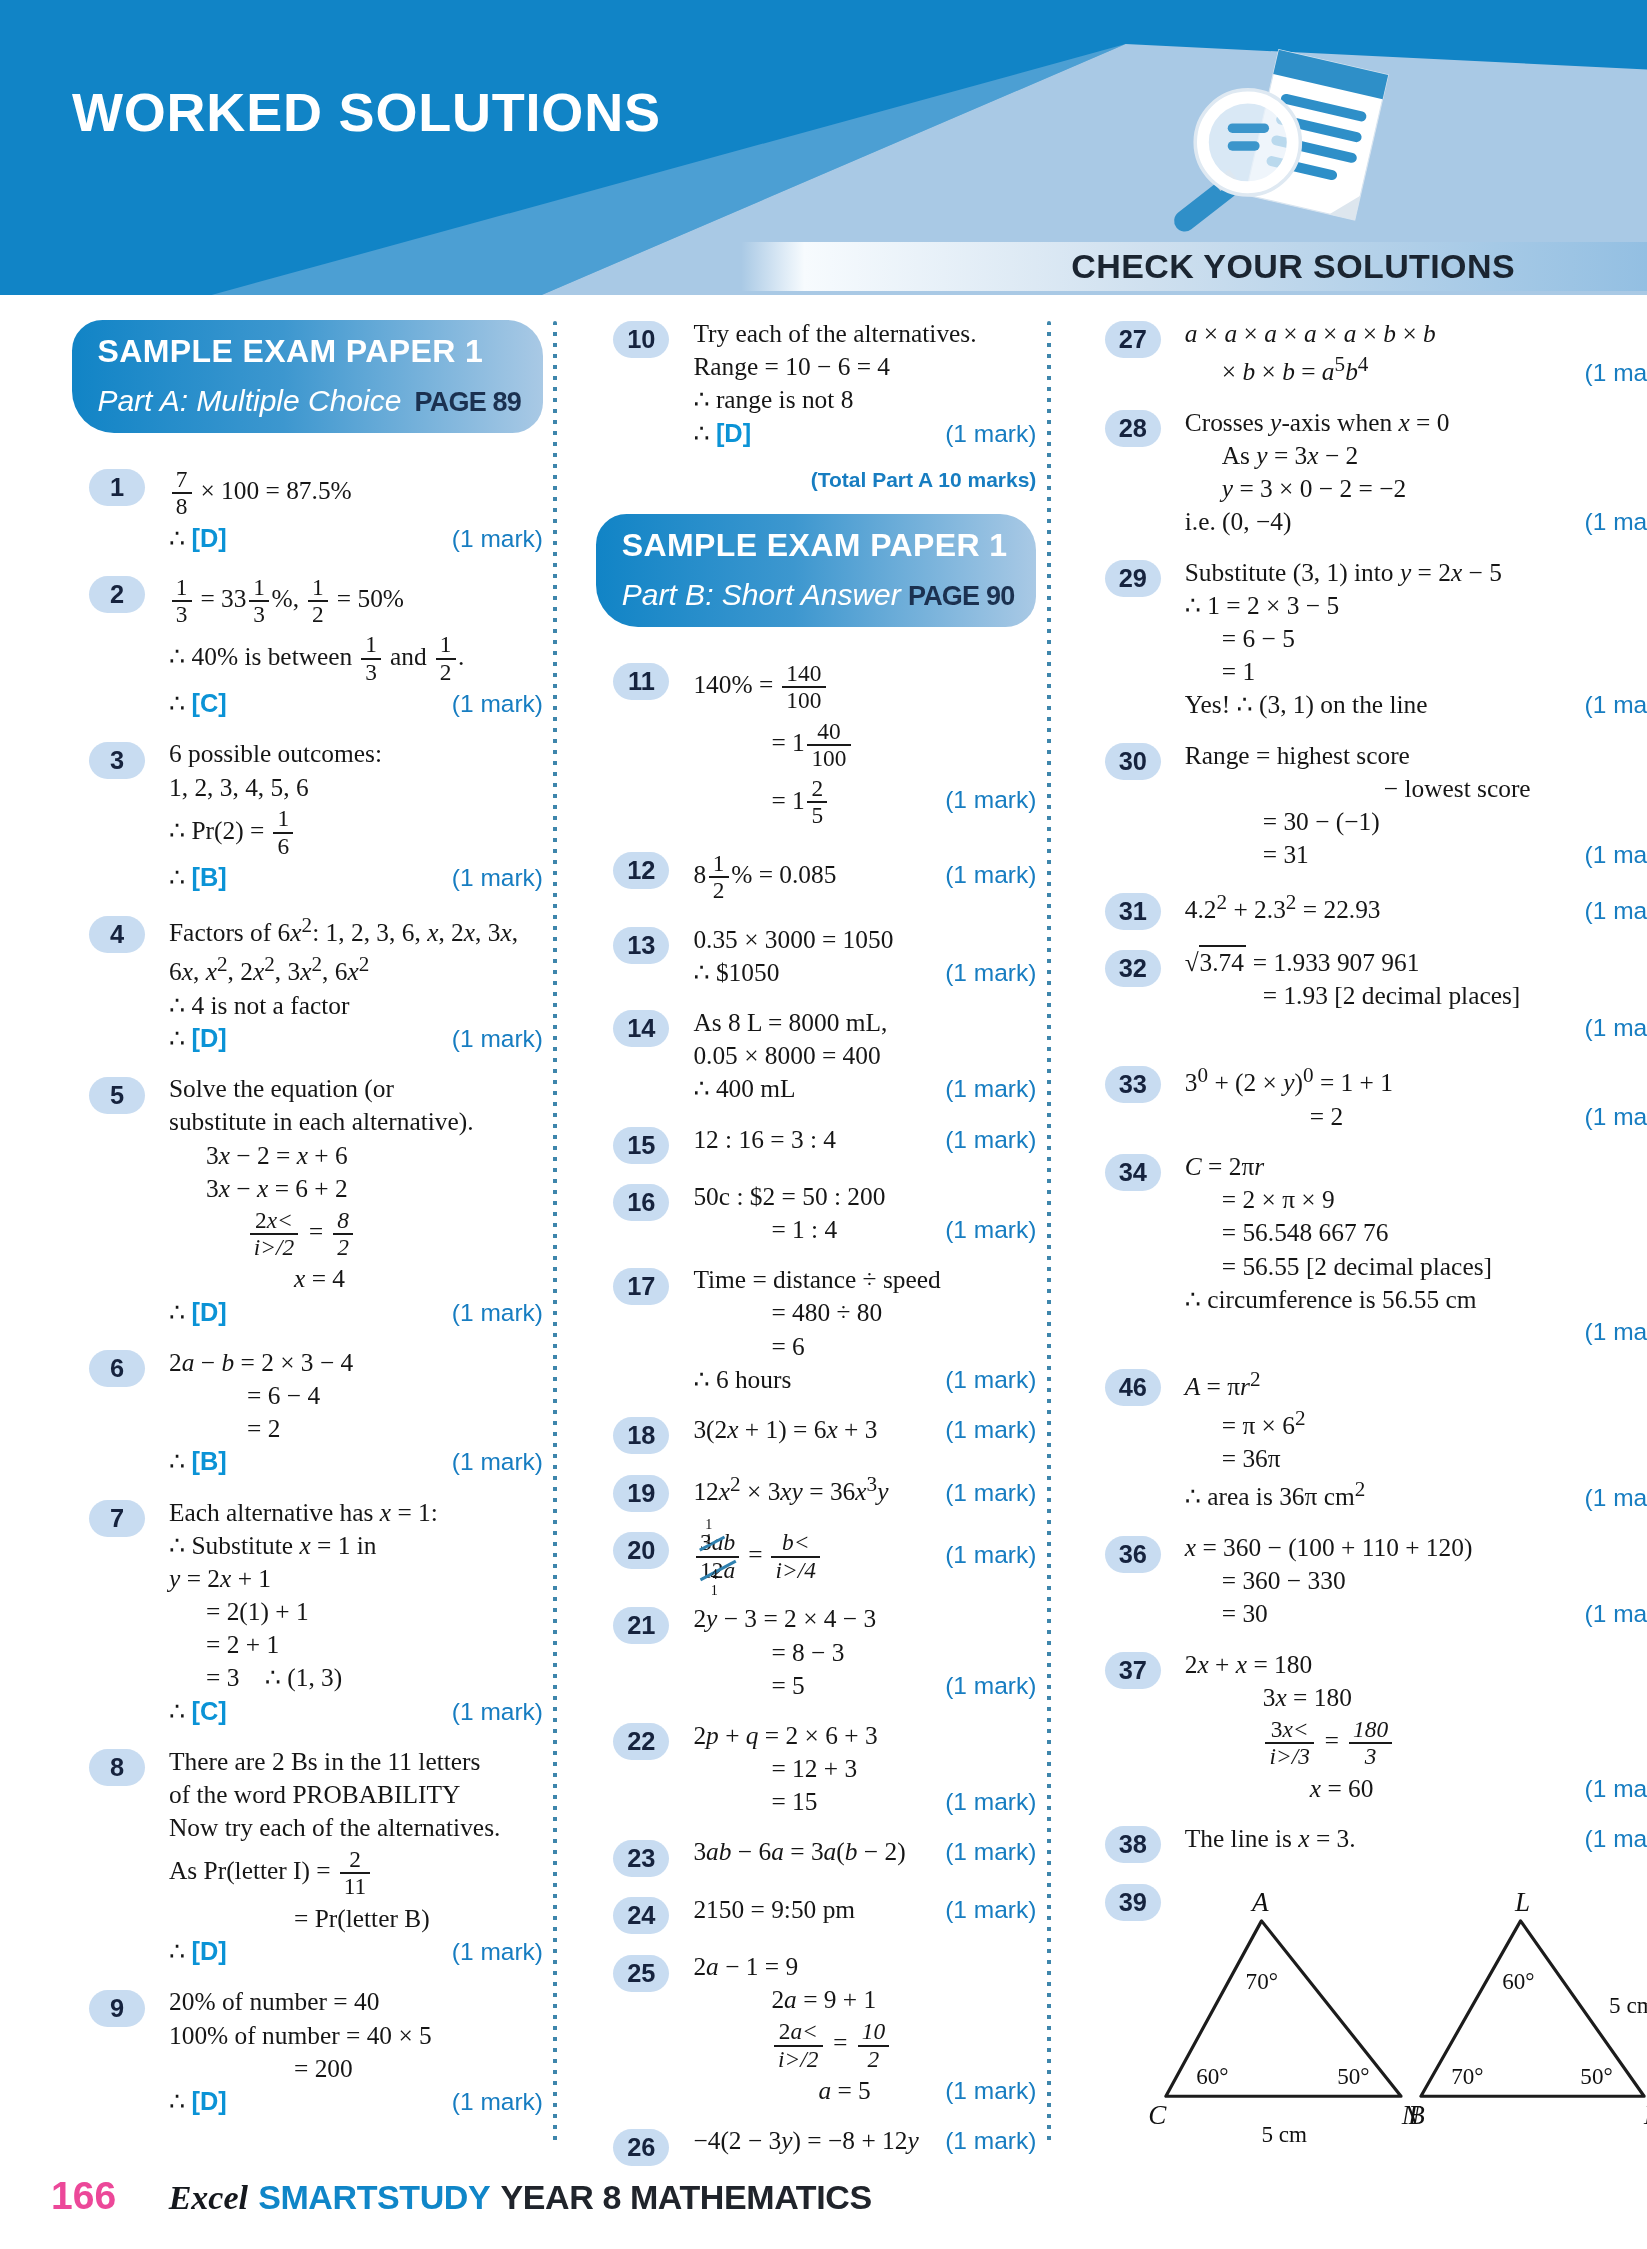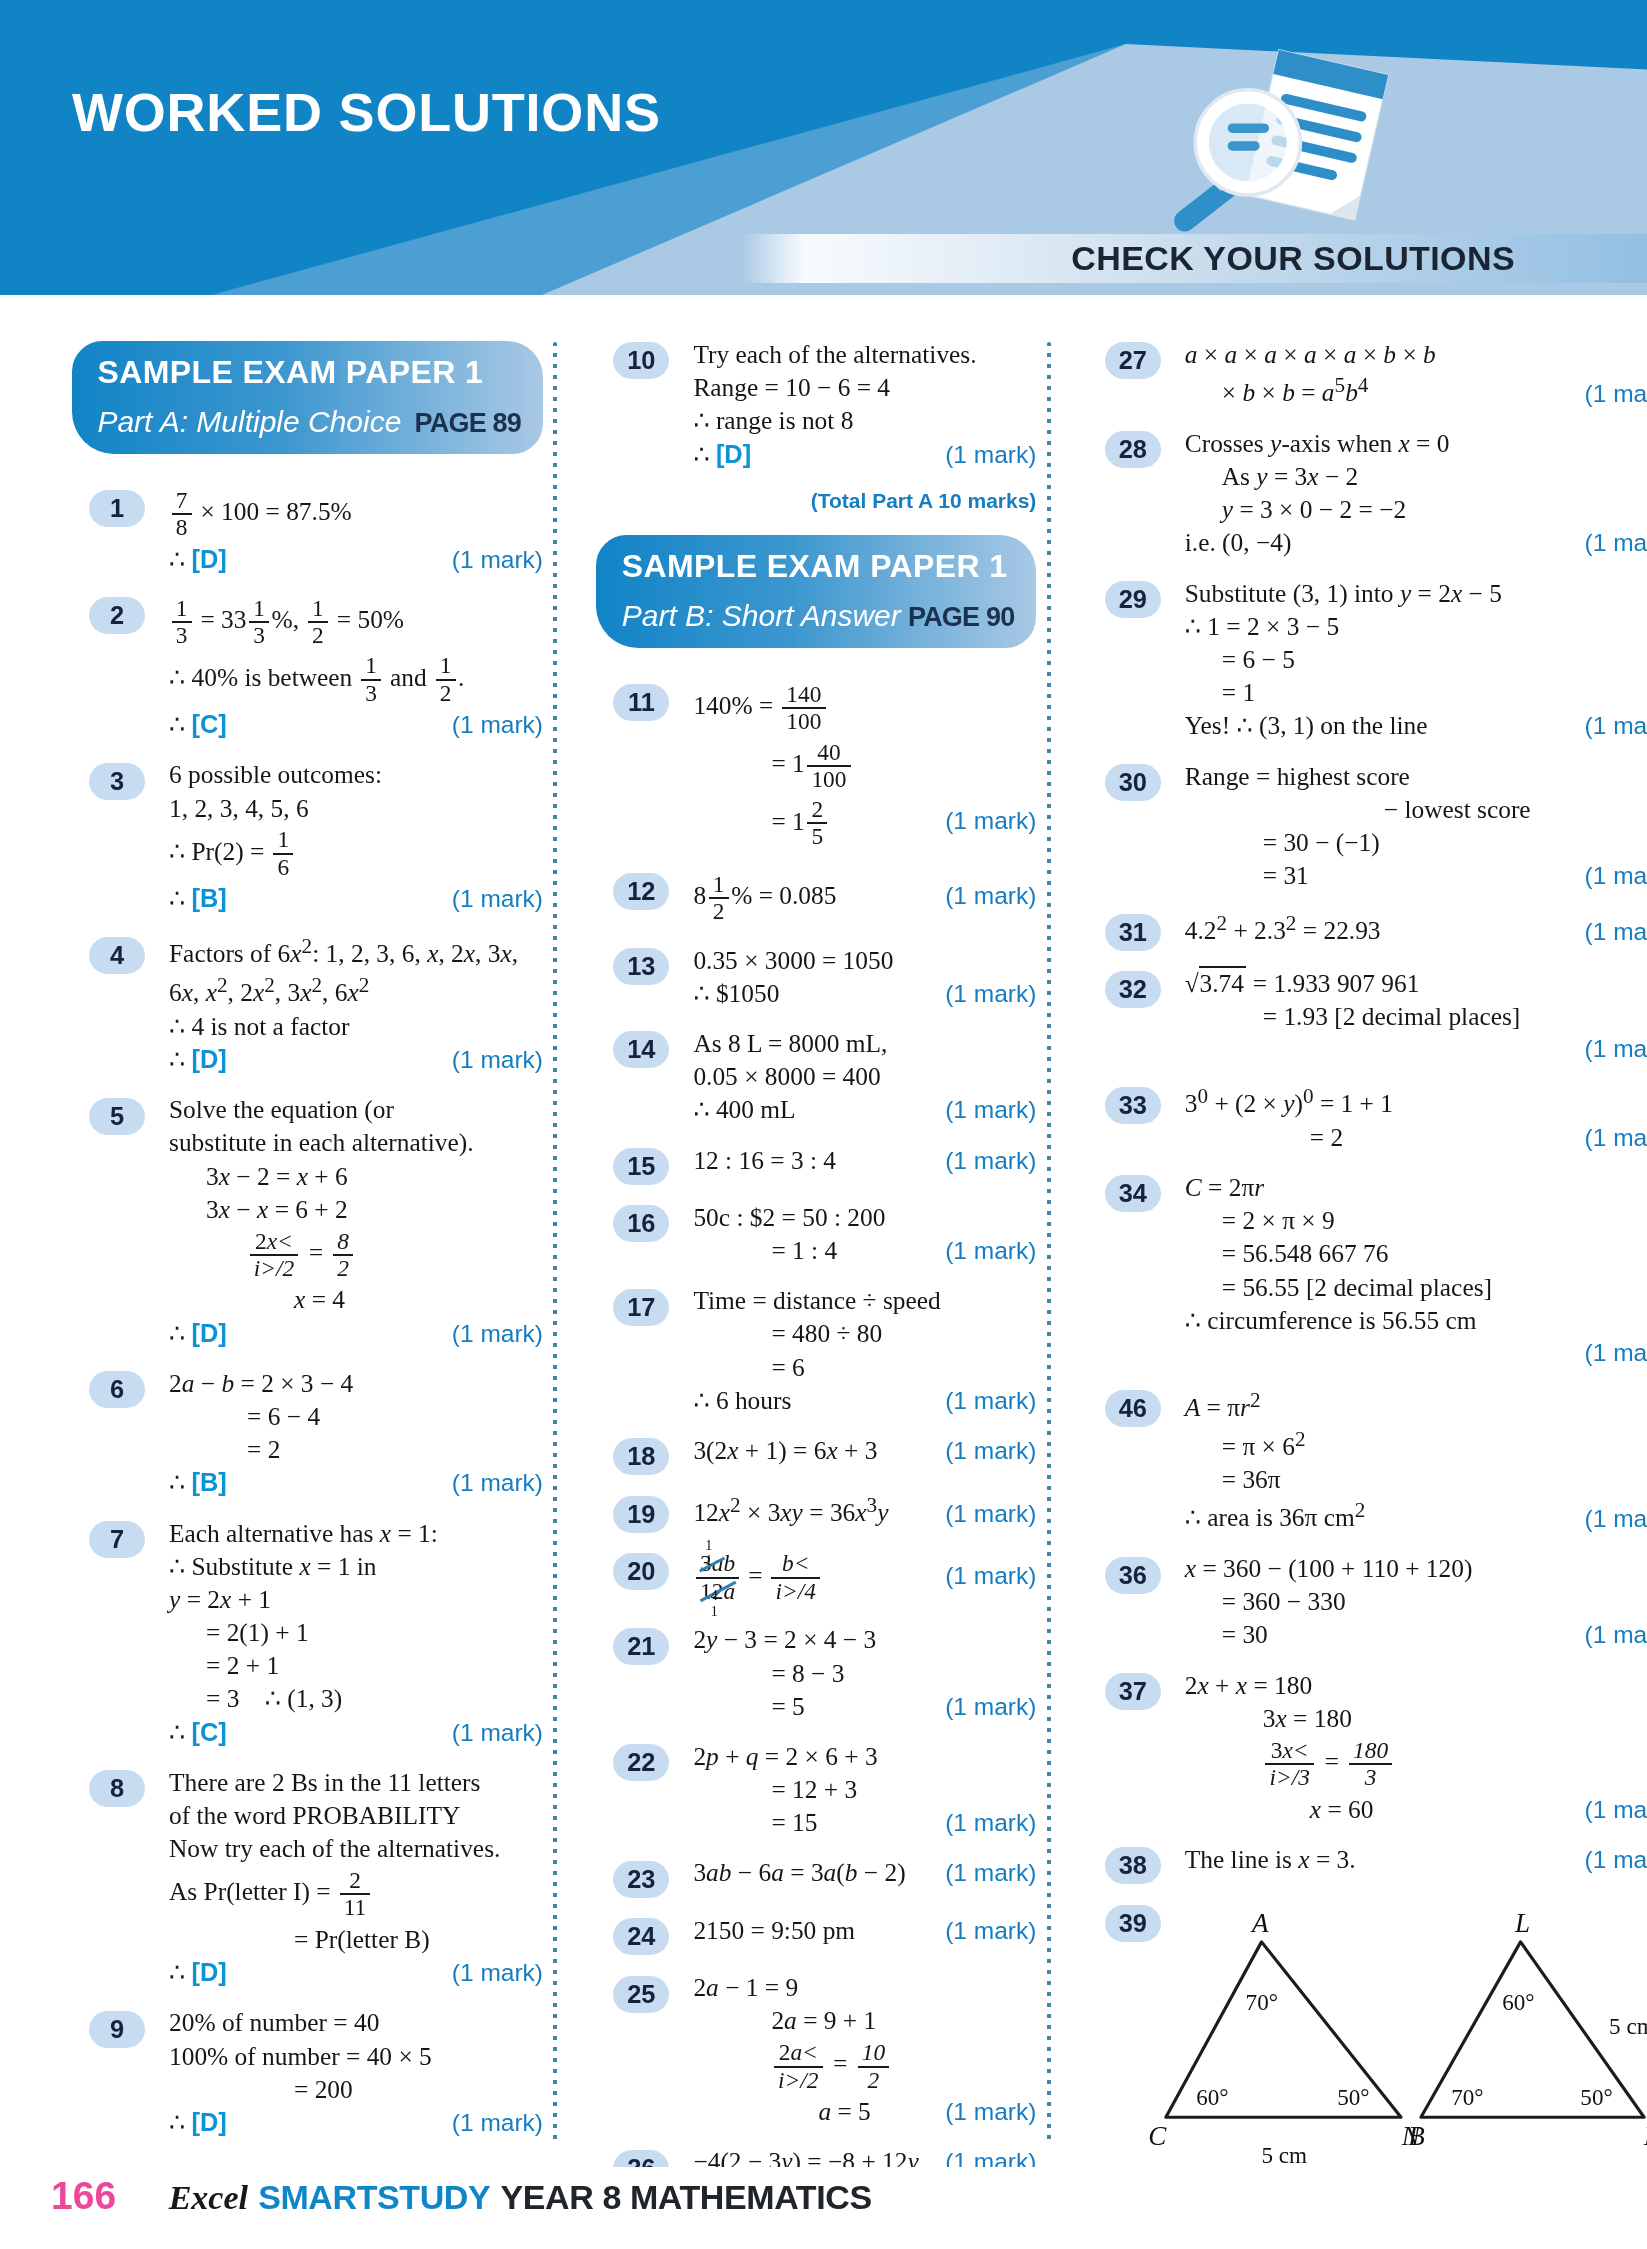--- a/index.html
+++ b/index.html
@@ -5,30 +5,30 @@
   html,body{margin:0;padding:0;background:#ffffff;}
   body{width:1647px;height:2250px;position:relative;overflow:hidden;
        font-family:"Liberation Serif","DejaVu Serif",serif;color:#161616;}
 
   
   .hero{position:absolute;left:0;top:0;width:1647px;height:295px;overflow:hidden;}
   .hero-bg{position:absolute;inset:0;width:100%;height:100%;}
   .hero h1{position:absolute;left:72px;top:81px;margin:0;
            font-family:"Liberation Sans",sans-serif;font-weight:700;
            font-size:54px;letter-spacing:0.8px;color:#ffffff;}
-  .check-band{position:absolute;right:0;bottom:12px;height:49px;width:906px;
+  .check-band{position:absolute;right:0;bottom:4px;height:49px;width:906px;
       background:linear-gradient(90deg,rgba(255,255,255,0) 0%,#f7fbfe 7%,#cfe0ef 45%,#93bfe2 100%);
       display:flex;align-items:center;justify-content:flex-end;padding-right:132px;box-sizing:border-box;
       font-family:"Liberation Sans",sans-serif;font-weight:700;font-size:34px;
       letter-spacing:0.4px;color:#1b2531;}
   .hero-icon{position:absolute;left:1158px;top:24px;width:254px;height:245px;}
 
   
   .content{position:absolute;left:0;top:295px;width:1647px;height:1872px;
-           box-sizing:border-box;display:flex;padding:44px 127px 0 72px;overflow:hidden;}
+           box-sizing:border-box;display:flex;padding:23px 127px 0 72px;overflow:hidden;}
   .col{box-sizing:border-box;}
   .col1{width:471px;flex:0 0 auto;}
   .col2{width:479px;flex:0 0 auto;padding-left:39px;}
   .col3{flex:1 1 auto;padding-left:37px;}
   .divider{flex:0 0 auto;width:4.2px;margin:3.4px 0 25.4px 10.2px;border-radius:2.5px;
       background:repeating-linear-gradient(to bottom,#3e86ac 0 4.2px,rgba(0,0,0,0) 4.2px 11px);}
 
   
   .secbox{background:linear-gradient(90deg,#1184c6 0%,#3d97cf 45%,#a9c9e5 100%);
           border-radius:30.5px 36px 30.5px 42px;padding:13.5px 22px 15.2px 25.4px;

